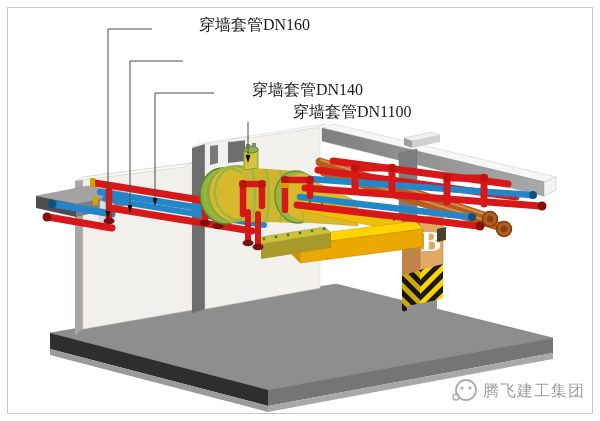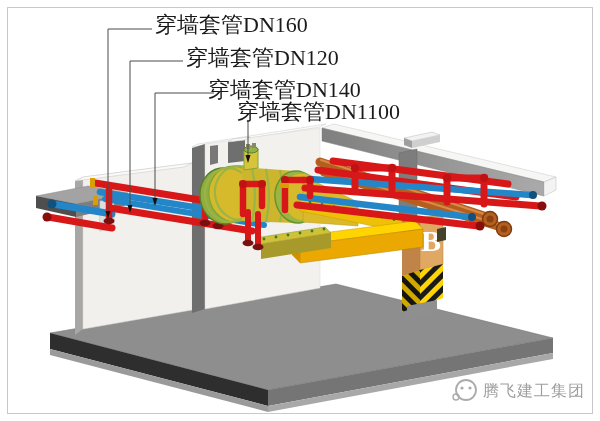--- a/index.html
+++ b/index.html
@@ -1,18 +1,18 @@
 <!DOCTYPE html>
 <html><head>
 <meta charset="utf-8">
 <style>
   html,body{margin:0;padding:0;background:#fff;}
   #stage{position:relative;width:600px;height:421px;background:#fff;overflow:hidden;
          font-family:"Liberation Serif",serif;}
-  .lbl{position:absolute;font-size:22px;color:#1a1a1a;white-space:nowrap;line-height:22px;}
+  .lbl{position:absolute;font-size:16px;color:#1a1a1a;white-space:nowrap;line-height:22px;margin-left:44px;}
   #watermark{position:absolute;left:483px;top:381px;font-size:16px;color:#9e9e9e;letter-spacing:1px;}
   svg{position:absolute;left:0;top:0;}
 </style>
 </head>
 <body>
 
 <div id="stage">
 <svg width="600" height="421" viewBox="0 0 600 421">
   <defs>
     <pattern id="hz1" width="10" height="10" patternUnits="userSpaceOnUse" patternTransform="rotate(-45)">
@@ -204,17 +204,16 @@
 
   <g>
     <circle cx="466" cy="390" r="10" fill="none" stroke="#ababab" stroke-width="1.8"></circle>
     <circle cx="462" cy="388" r="1.6" fill="#ababab"></circle>
     <circle cx="470" cy="388" r="1.6" fill="#ababab"></circle>
     <circle cx="456" cy="397" r="3" fill="none" stroke="#ababab" stroke-width="1.4"></circle>
   </g>
 </svg>
 
 <div class="lbl" style="left:155px;top:14px">穿墙套管DN160</div>
-<div class="lbl" style="left:186px;top:47px">穿墙套管DN120</div>
 <div class="lbl" style="left:208px;top:79px">穿墙套管DN140</div>
-<div class="lbl" style="left:237px;top:101px">穿墙套管DN1100</div>
+<div class="lbl" style="left:249px;top:101px">穿墙套管DN1100</div>
 <div id="watermark">腾飞建工集团</div>
 </div>
 
 </body></html>

